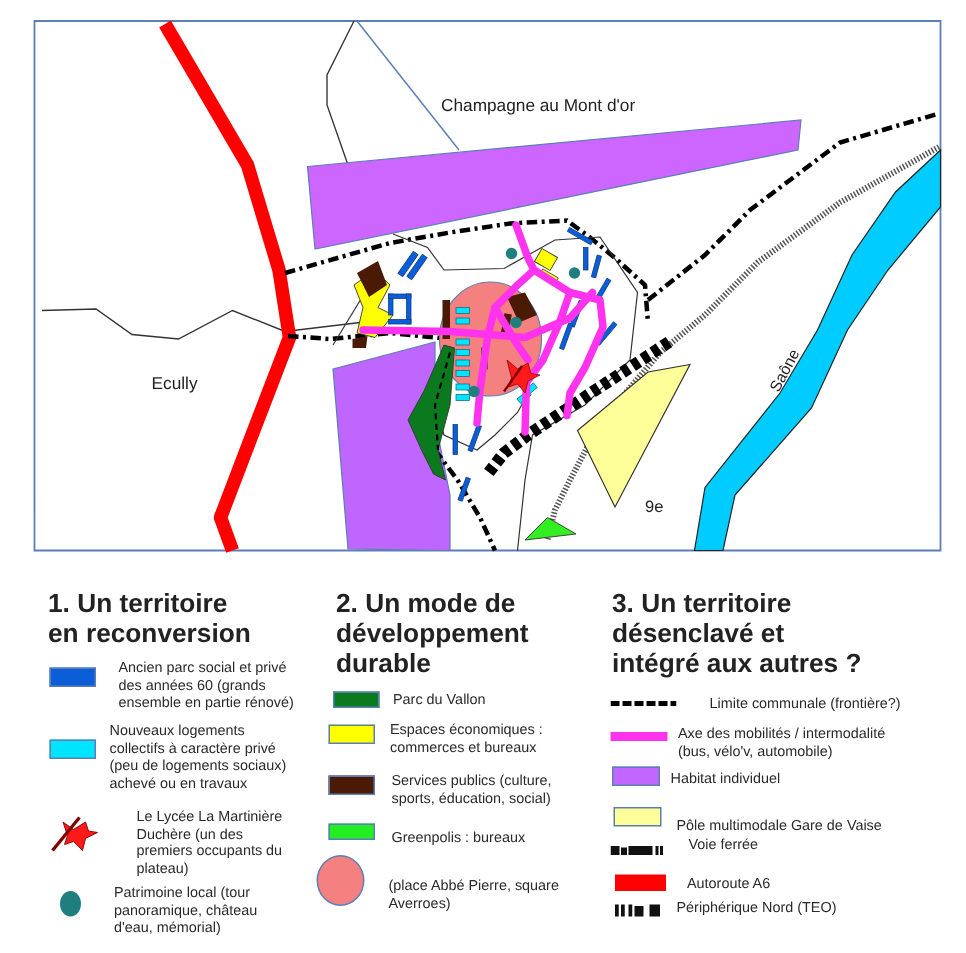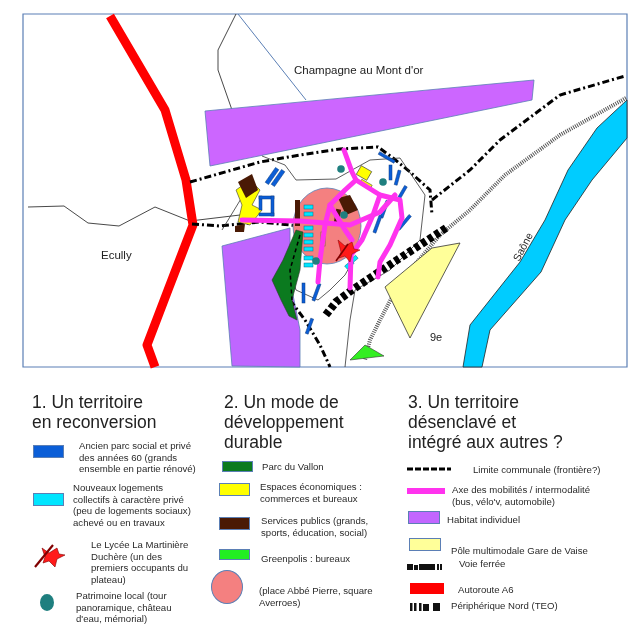--- a/index.html
+++ b/index.html
@@ -3,21 +3,21 @@
 <meta charset="utf-8">
 <style>
   html, body { margin: 0; padding: 0; background: #ffffff; }
   body { width: 644px; height: 635px; position: relative; overflow: hidden;
          font-family: "Liberation Sans", "DejaVu Sans", sans-serif; color: #1a1a1a; }
   #map { position: absolute; left: 0; top: 0; width: 644px; height: 385px; }
   .legend-col { position: absolute; top: 392px; }
   .col1 { left: 32px; width: 180px; }
   .col2 { left: 224px; width: 180px; }
   .col3 { left: 408px; width: 236px; }
-  .legend-title { font-size: 17.5px; line-height: 20px; color: #222; margin: 0 0 6px 0; font-weight: normal; }
+  .legend-title { font-size: 17.5px; line-height: 20px; color: #222; margin: 0 0 6px 0; font-weight: bold; }
   .item { position: absolute; font-size: 9.6px; line-height: 11.5px; color: #2a2a2a; }
   .sw { position: absolute; box-sizing: border-box; }
   .map-label { font-family: "Liberation Sans", sans-serif; fill: #222; }
 </style>
 </head>
 <body>
 
 <svg id="map" viewBox="0 0 644 385" xmlns="http://www.w3.org/2000/svg">
 
   <rect x="23" y="14" width="282" height="0" fill="none"></rect>
@@ -181,21 +181,21 @@
 </div>
 
 <div class="sw" style="left:219px;top:483px;width:31px;height:13px;background:#ffff00;border:1px solid #5b7fb5;"></div>
 <div class="item" style="left:260px;top:481px;width:150px;">
   <div>Espaces économiques :</div>
   <div>commerces et bureaux</div>
 </div>
 
 <div class="sw" style="left:219px;top:517px;width:31px;height:13px;background:#4a1a05;border:1px solid #5b7fb5;"></div>
 <div class="item" style="left:261px;top:515px;width:150px;">
-  <div>Services publics (grands,</div>
+  <div>Services publics (culture,</div>
   <div>sports, éducation, social)</div>
 </div>
 
 <div class="sw" style="left:219px;top:549px;width:31px;height:11px;background:#22ee22;border:1px solid #5b7fb5;"></div>
 <div class="item" style="left:261px;top:553px;">
   <div>Greenpolis : bureaux</div>
 </div>
 
 <div class="sw" style="left:211px;top:570px;width:32px;height:34px;border-radius:50%;background:#f48080;border:1px solid #5b7fb5;"></div>
 <div class="item" style="left:259px;top:585px;width:150px;">

